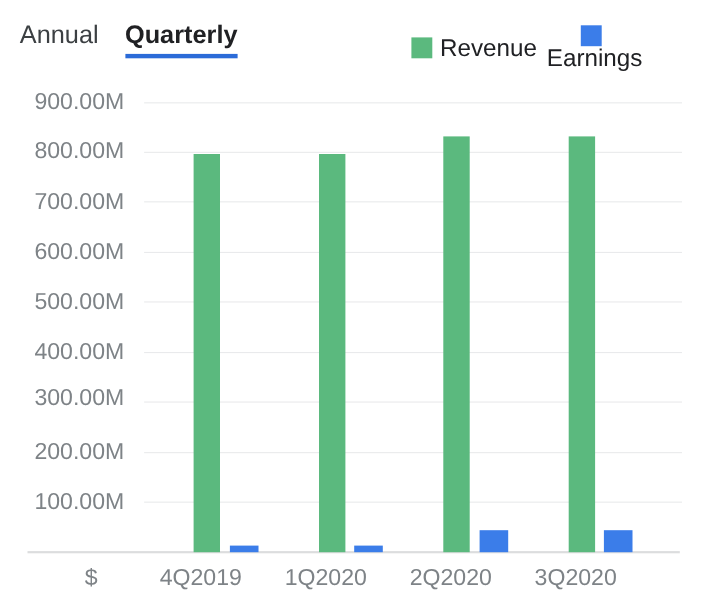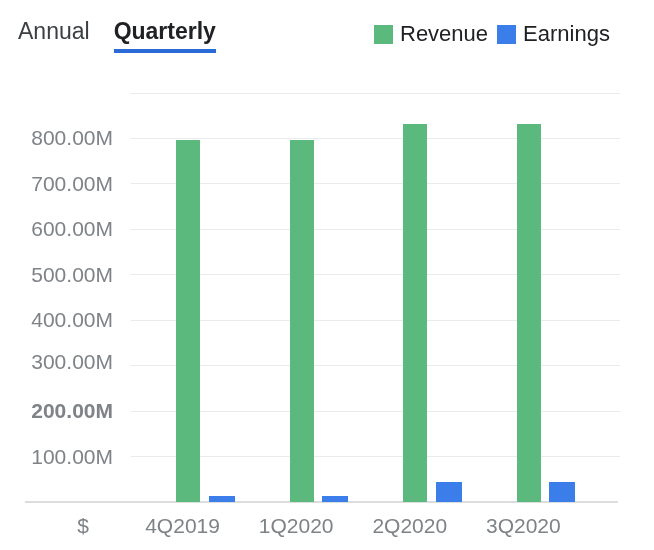--- a/index.html
+++ b/index.html
@@ -23,21 +23,21 @@
     border-bottom: 4px solid transparent;
   }
   .tab.active {
     font-weight: bold; color: #202124;
   }
   .legend {
     position: absolute; top: 23px; left: 374px;
     display: flex; 
   }
   .legend-item { display: flex; align-items: center; }
-  .legend-item + .legend-item { margin-left: 9px; }
+  .legend-item + .legend-item { margin-left: 9px; flex-direction: column; }
   .swatch {
     width: 19px; height: 19px;
     display: inline-block; margin-right: 7px;
   }
   .legend-label { font-size: 22px; color: #202124; line-height: 22px; }
 
   
   #chart { position: absolute; left: 0; top: 0; width: 654px; height: 550px; }
   .gridline { position: absolute; left: 131px; width: 489px; height: 1px; background: #e9eaec; }
   .baseline { position: absolute; left: 25px; top: 501px; width: 593px; height: 2px; background: #dcddde; }
@@ -76,34 +76,35 @@
     <span class="legend-item">
       <span class="swatch" style="background: rgb(59, 125, 233);"></span>
       <span class="legend-label">Earnings</span>
     </span>
   </div>
 
   <div id="chart">
     <div class="baseline"></div>
     <div class="currency-label">$</div>
   <div class="gridline" style="top: 92.5px;"></div>
+      <div class="y-tick-label" style="top: 81px;">900.00M</div>
       <div class="gridline" style="top: 137.9px;"></div>
       <div class="y-tick-label" style="top: 126.4px;">800.00M</div>
       <div class="gridline" style="top: 183.4px;"></div>
       <div class="y-tick-label" style="top: 171.9px;">700.00M</div>
       <div class="gridline" style="top: 228.8px;"></div>
       <div class="y-tick-label" style="top: 217.3px;">600.00M</div>
       <div class="gridline" style="top: 274.3px;"></div>
       <div class="y-tick-label" style="top: 262.8px; padding-left: 24px;">500.00M</div>
       <div class="gridline" style="top: 319.7px;"></div>
       <div class="y-tick-label" style="top: 308.2px;">400.00M</div>
       <div class="gridline" style="top: 365.2px;"></div>
       <div class="y-tick-label" style="top: 350px;">300.00M</div>
       <div class="gridline" style="top: 410.6px;"></div>
-      <div class="y-tick-label" style="top: 399.1px; font-weight: bold;">200.00M</div>
+      <div class="y-tick-label" style="top: 399.1px;">200.00M</div>
       <div class="gridline" style="top: 456.1px;"></div>
       <div class="y-tick-label" style="top: 444.6px;">100.00M</div>
       <div class="bar" style="left: 176px; width: 24px; top: 139.8px; height: 362.2px; background: rgb(91, 185, 126);"></div>
       <div class="bar" style="left: 208.6px; width: 26px; top: 495.6px; height: 6.4px; background: rgb(59, 125, 233);"></div>
       <div class="x-tick-label" style="left: 145.2px;">4Q2019</div>
       <div class="bar" style="left: 289.6px; width: 24px; top: 139.8px; height: 362.2px; background: rgb(91, 185, 126);"></div>
       <div class="bar" style="left: 322.2px; width: 26px; top: 495.6px; height: 6.4px; background: rgb(59, 125, 233);"></div>
       <div class="x-tick-label" style="left: 258.8px;">1Q2020</div>
       <div class="bar" style="left: 403.2px; width: 24px; top: 123.9px; height: 378.1px; background: rgb(91, 185, 126);"></div>
       <div class="bar" style="left: 435.8px; width: 26px; top: 481.6px; height: 20.4px; background: rgb(59, 125, 233);"></div>

